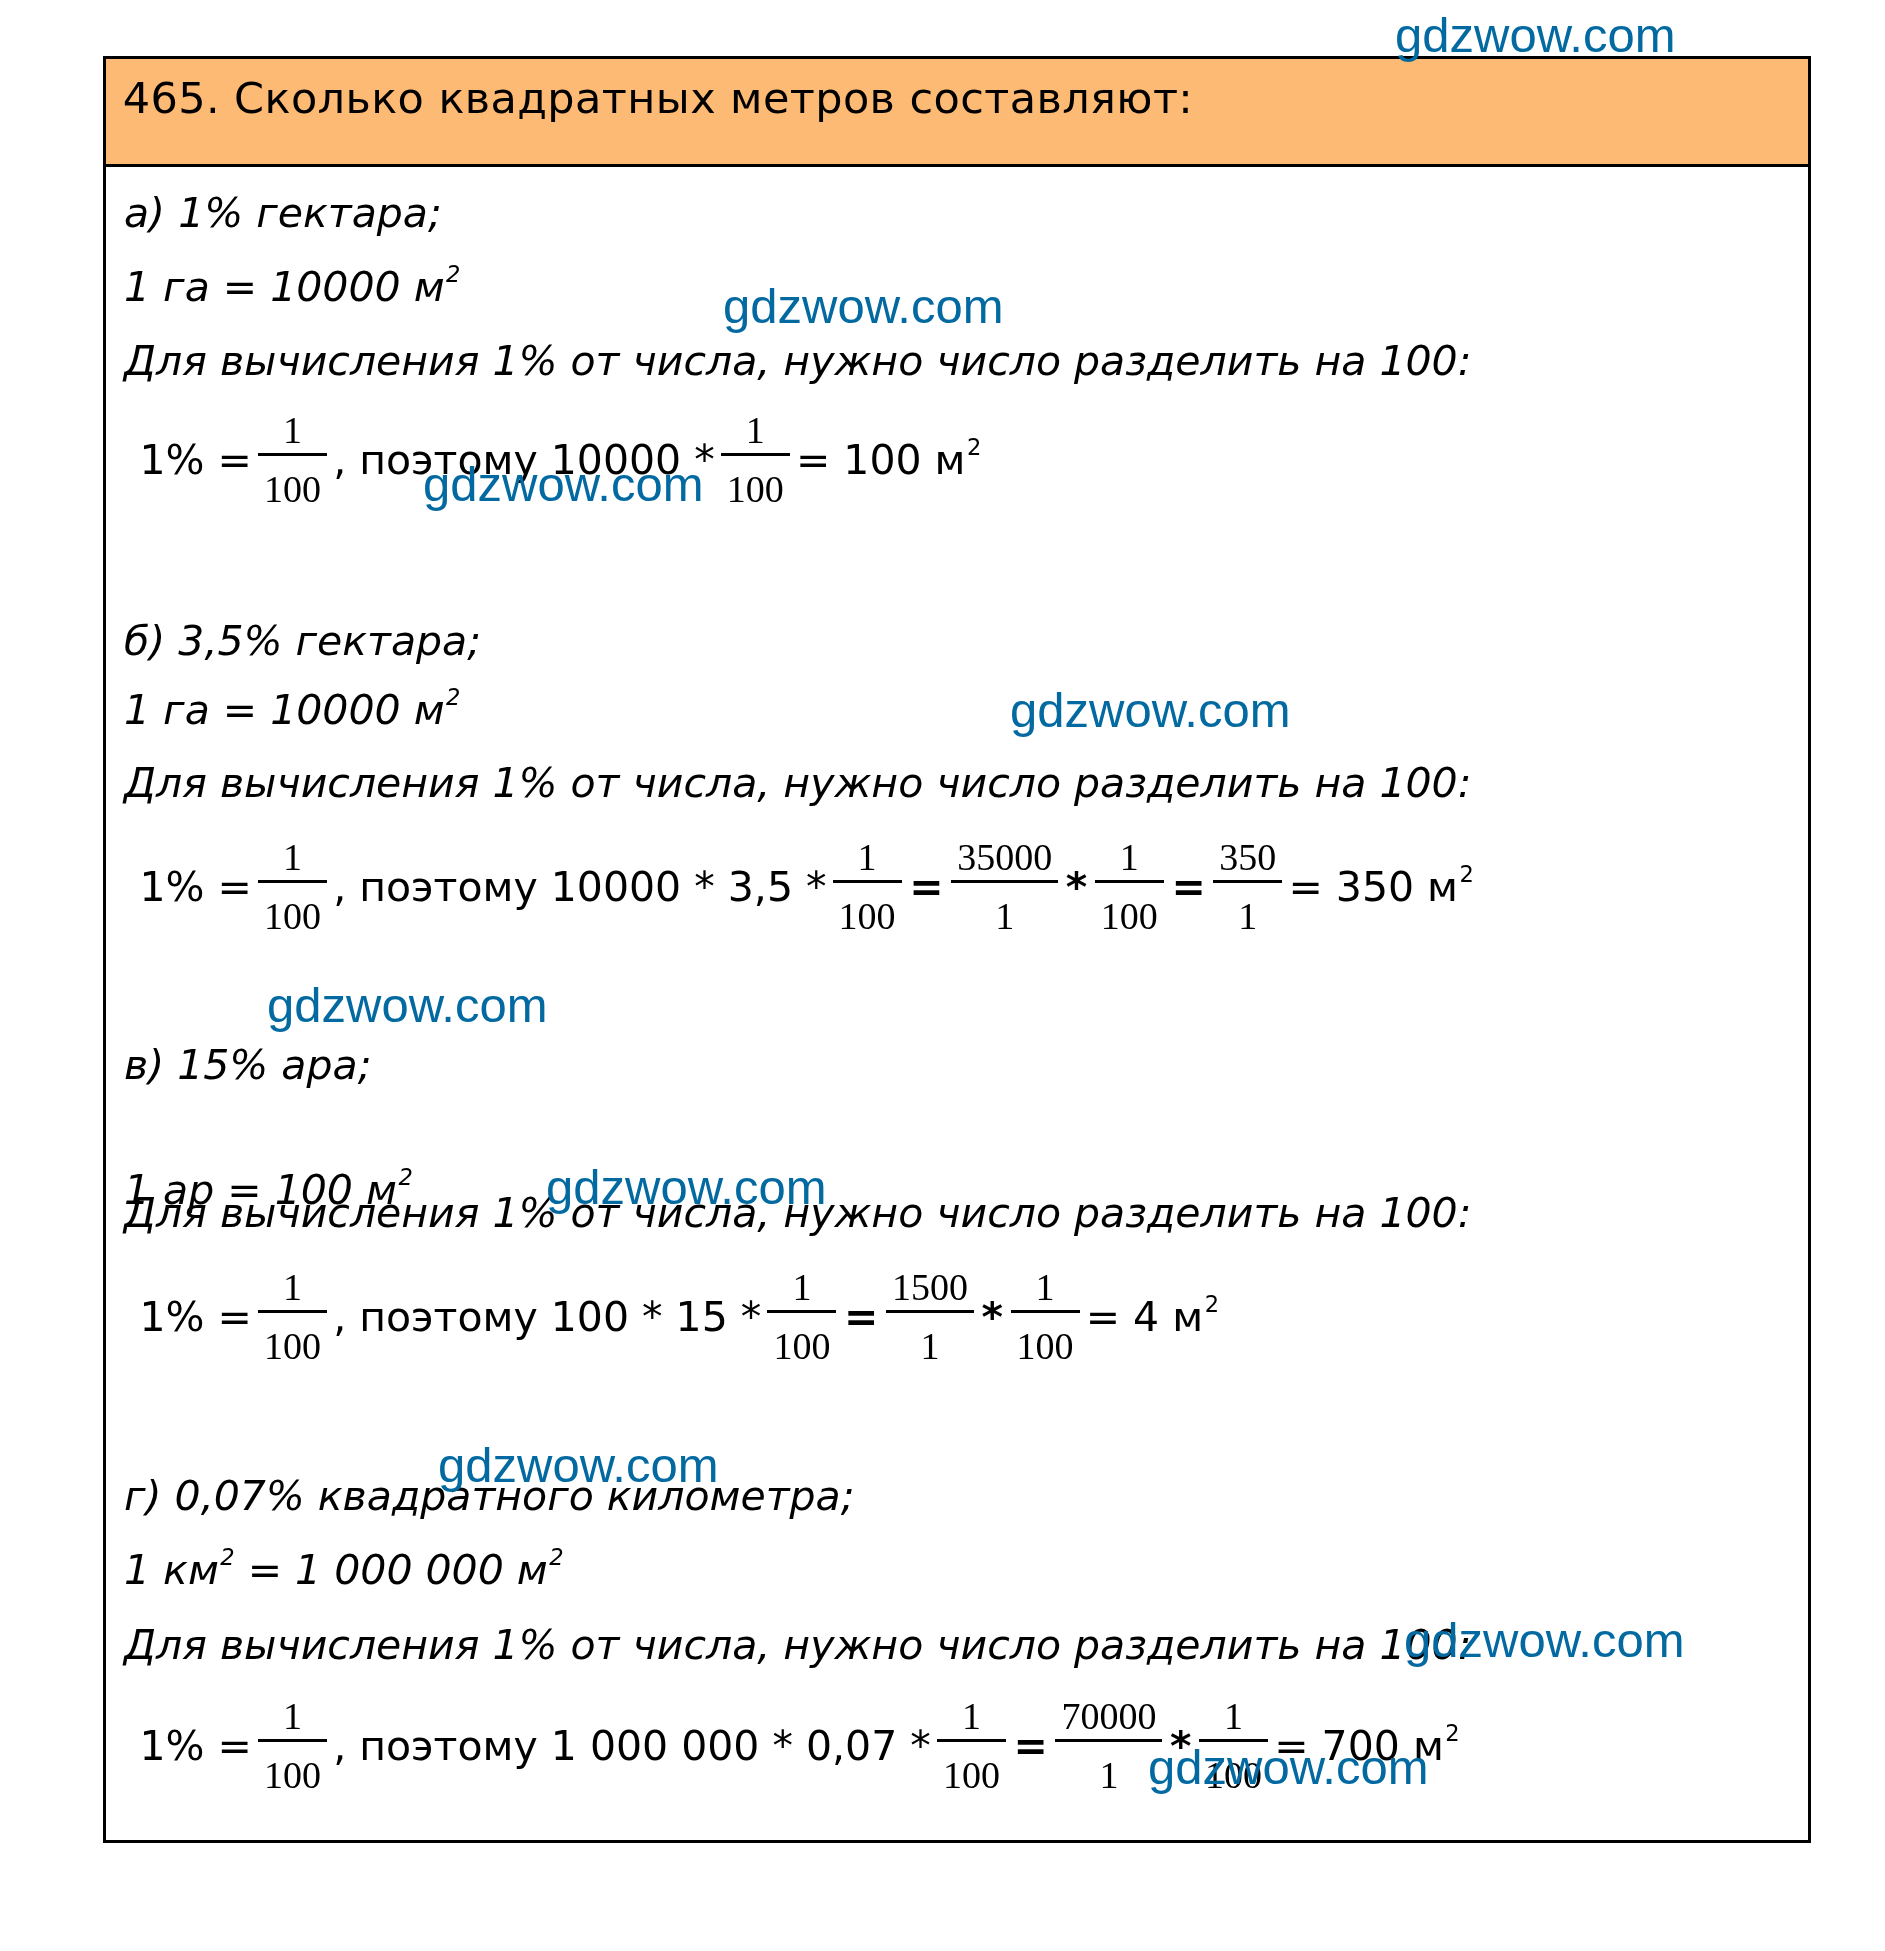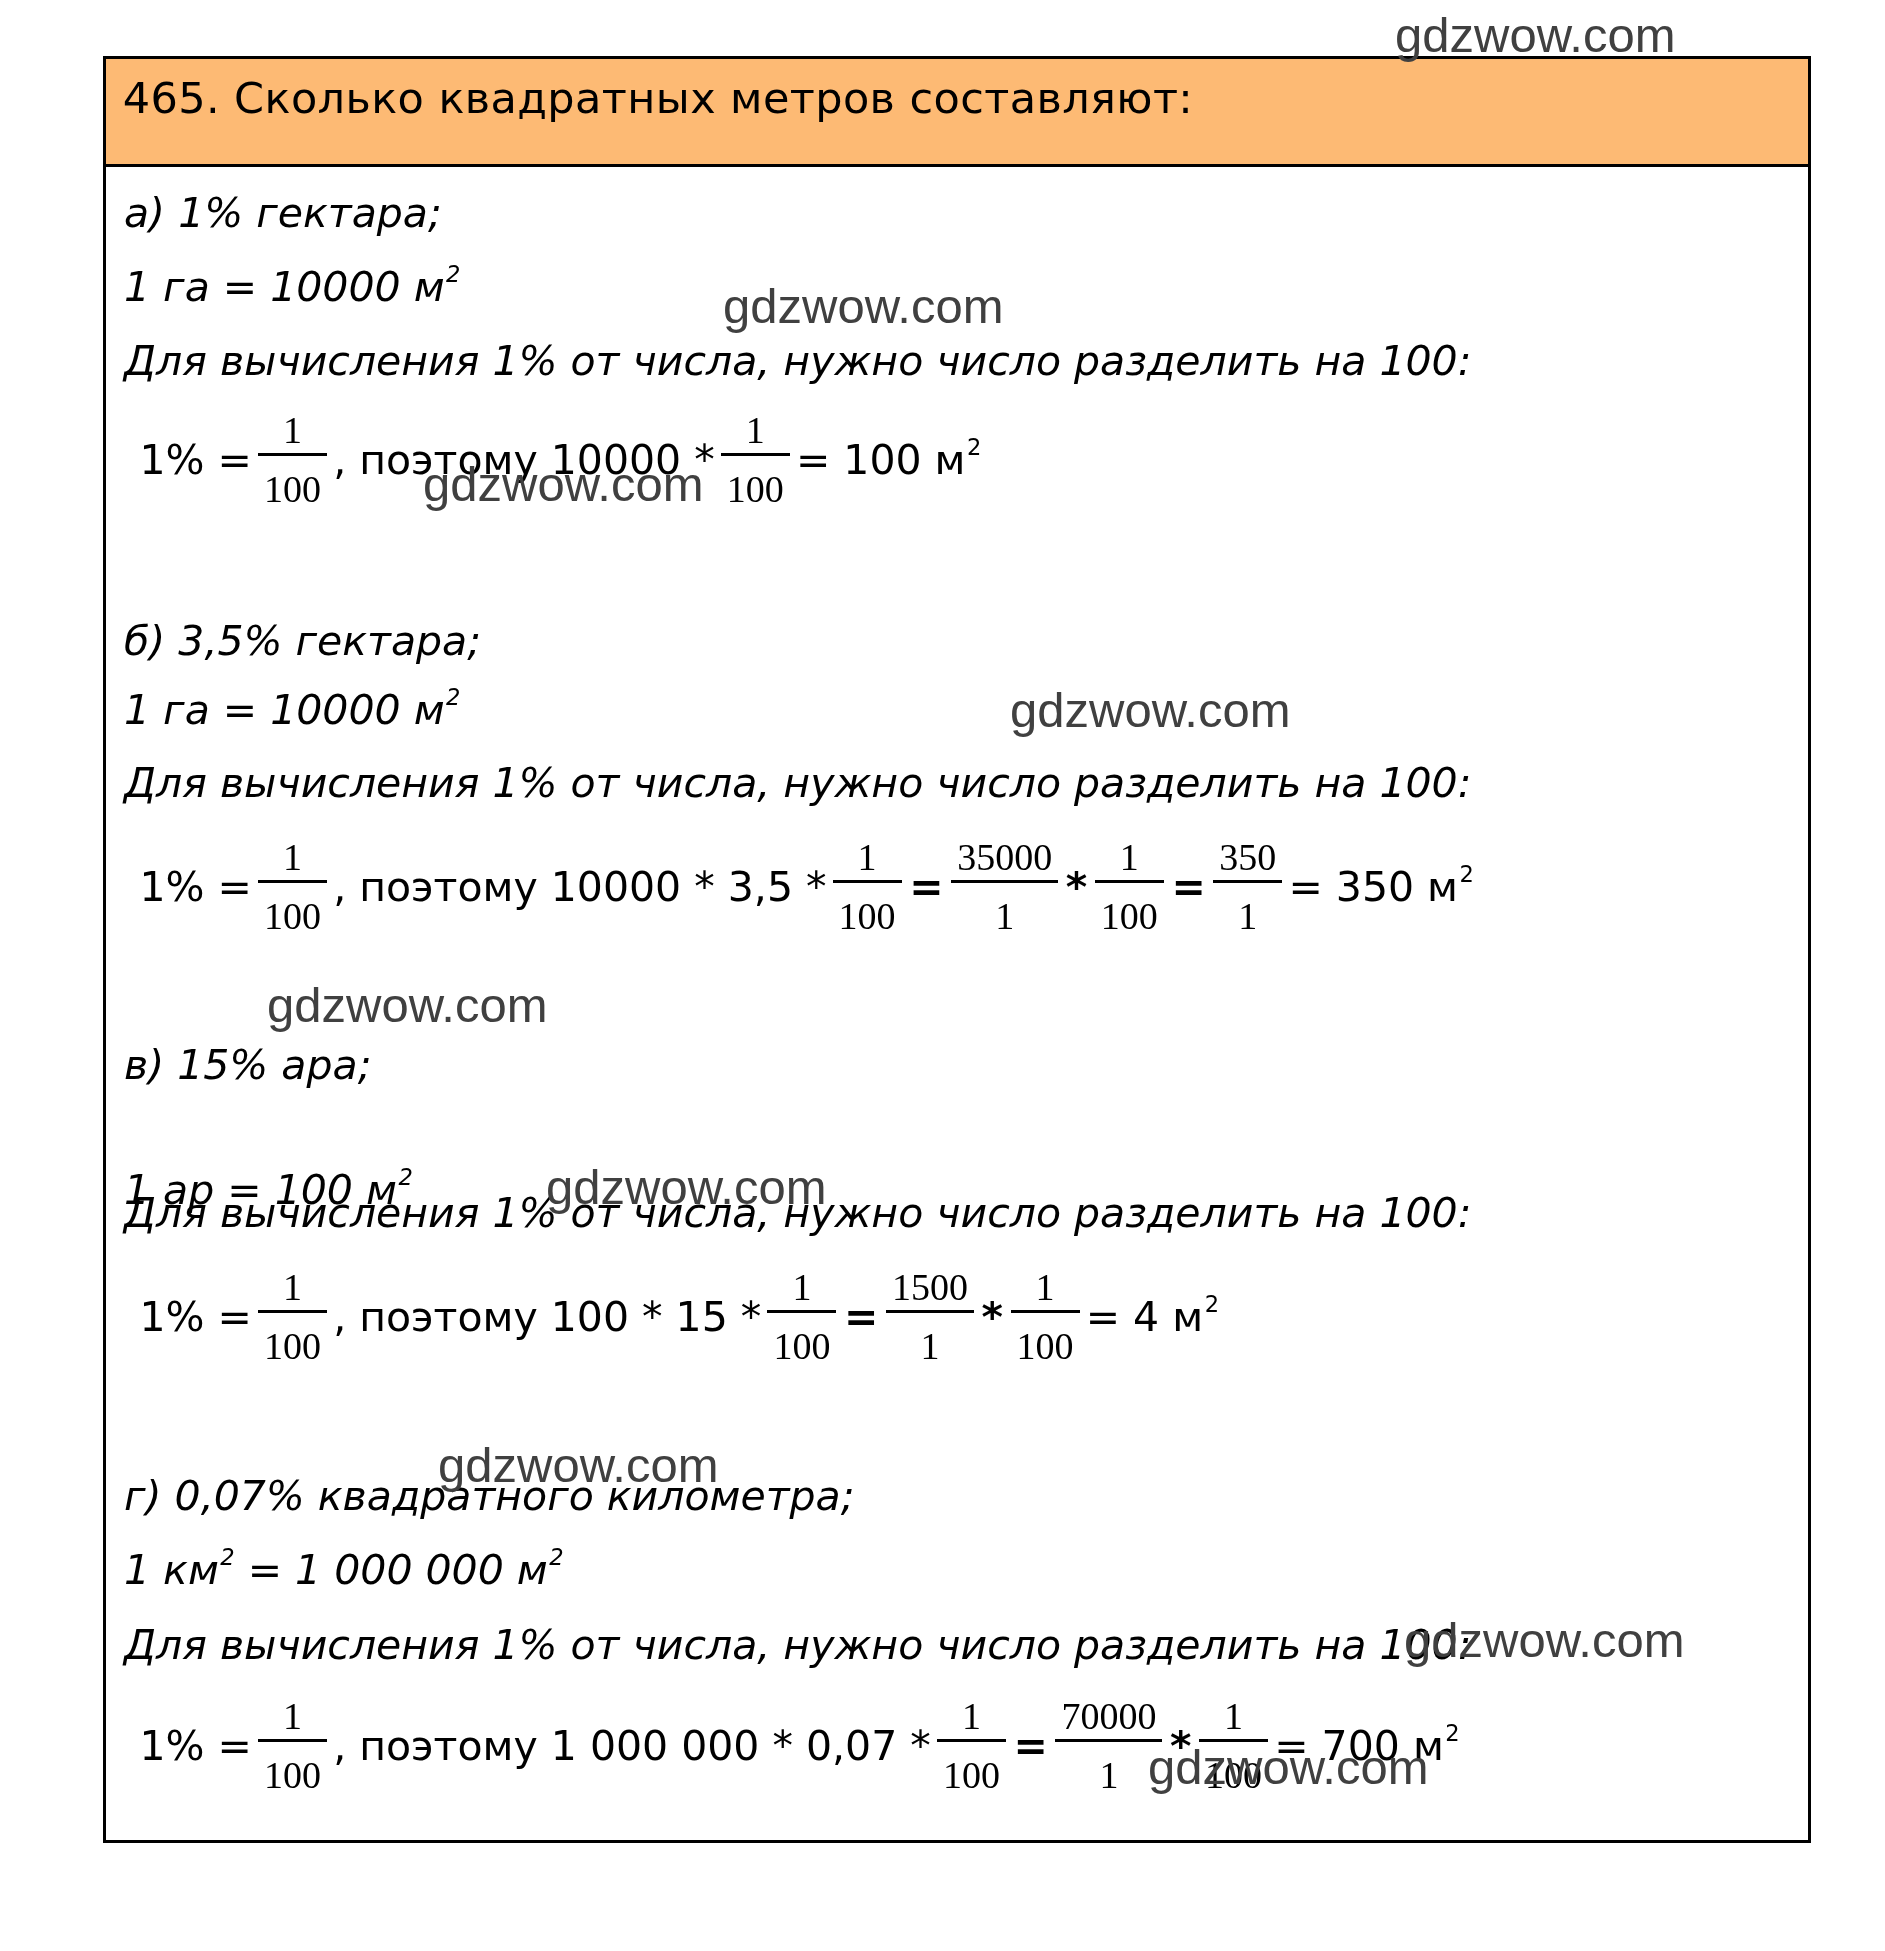--- a/index.html
+++ b/index.html
@@ -17,21 +17,21 @@
   sup { font-size: 0.55em; vertical-align: 0; position: relative; top: -0.85em; margin-left: 1.5px; }
   .frac { display: inline-flex; flex-direction: column; align-items: center;
           font-family: "Liberation Serif", serif; font-size: 38px; line-height: 1.1;
           margin: 0 4.6px; vertical-align: middle; }
   .frac .num { padding: 0 6px 1.5px; }
   .frac .bar { align-self: stretch; height: 3px; background: #000; }
   .frac .den { padding: 13px 6px 0; }
   .op { font-weight: bold; margin: 0 3px; }
   .txt { padding: 0 1.5px; }
   .wm { position: absolute; font-family: "Liberation Sans", sans-serif; font-size: 49px;
-        color: #404040; line-height: 1; white-space: nowrap; pointer-events: none; z-index: 5; }
+        color: #0369a1; line-height: 1; white-space: nowrap; pointer-events: none; z-index: 5; }
 </style>
 </head>
 <body>
 
 <div class="frame">
   <div class="header">
     <div class="title">465. Сколько квадратных метров составляют:</div>
   </div>
 
   <div class="line" style="top:134px">а) 1% гектара;</div>

